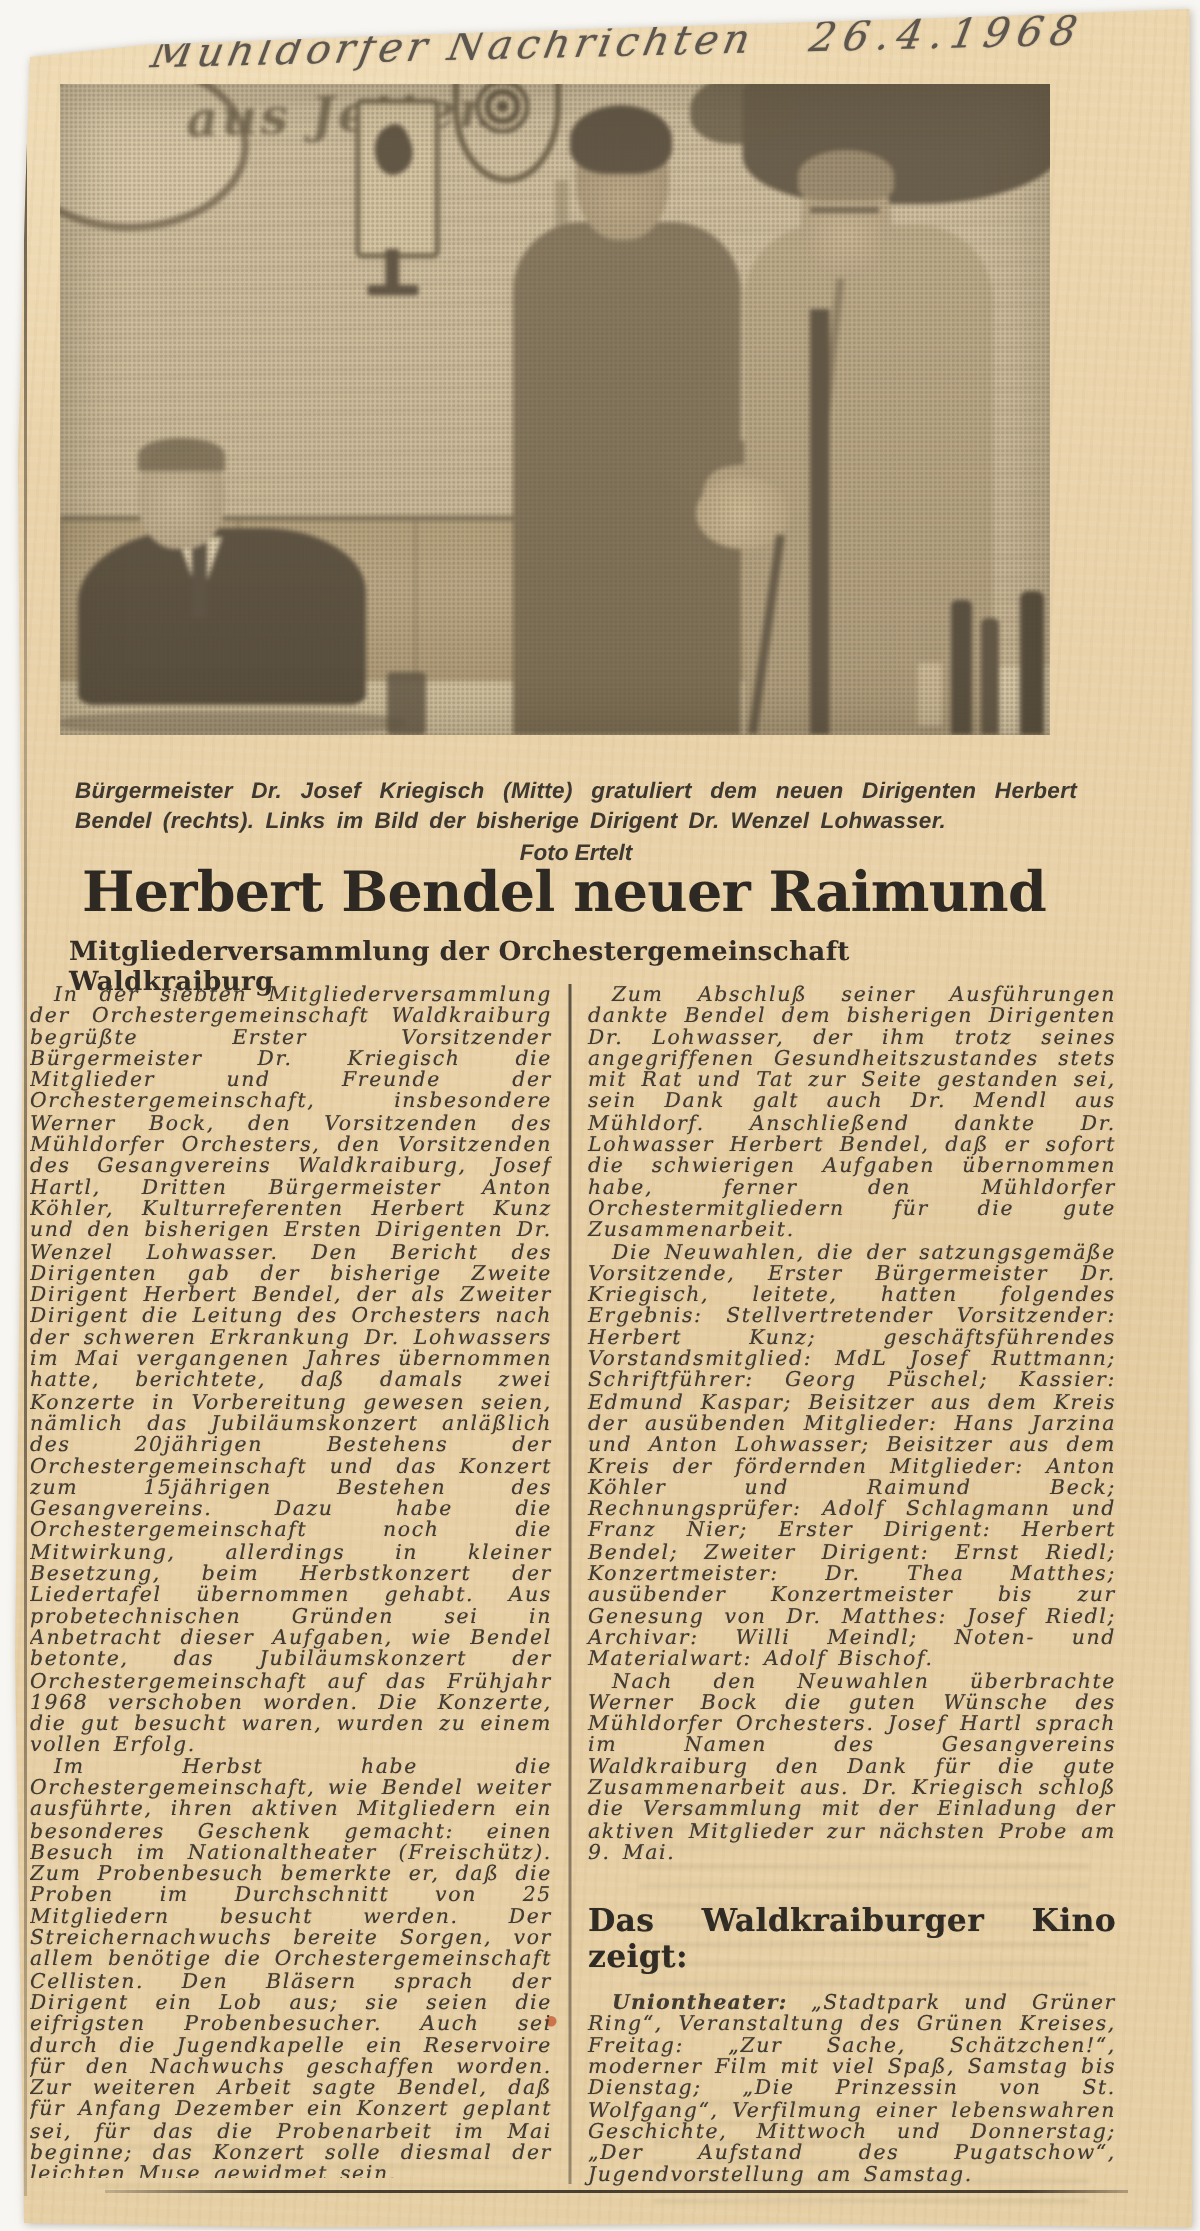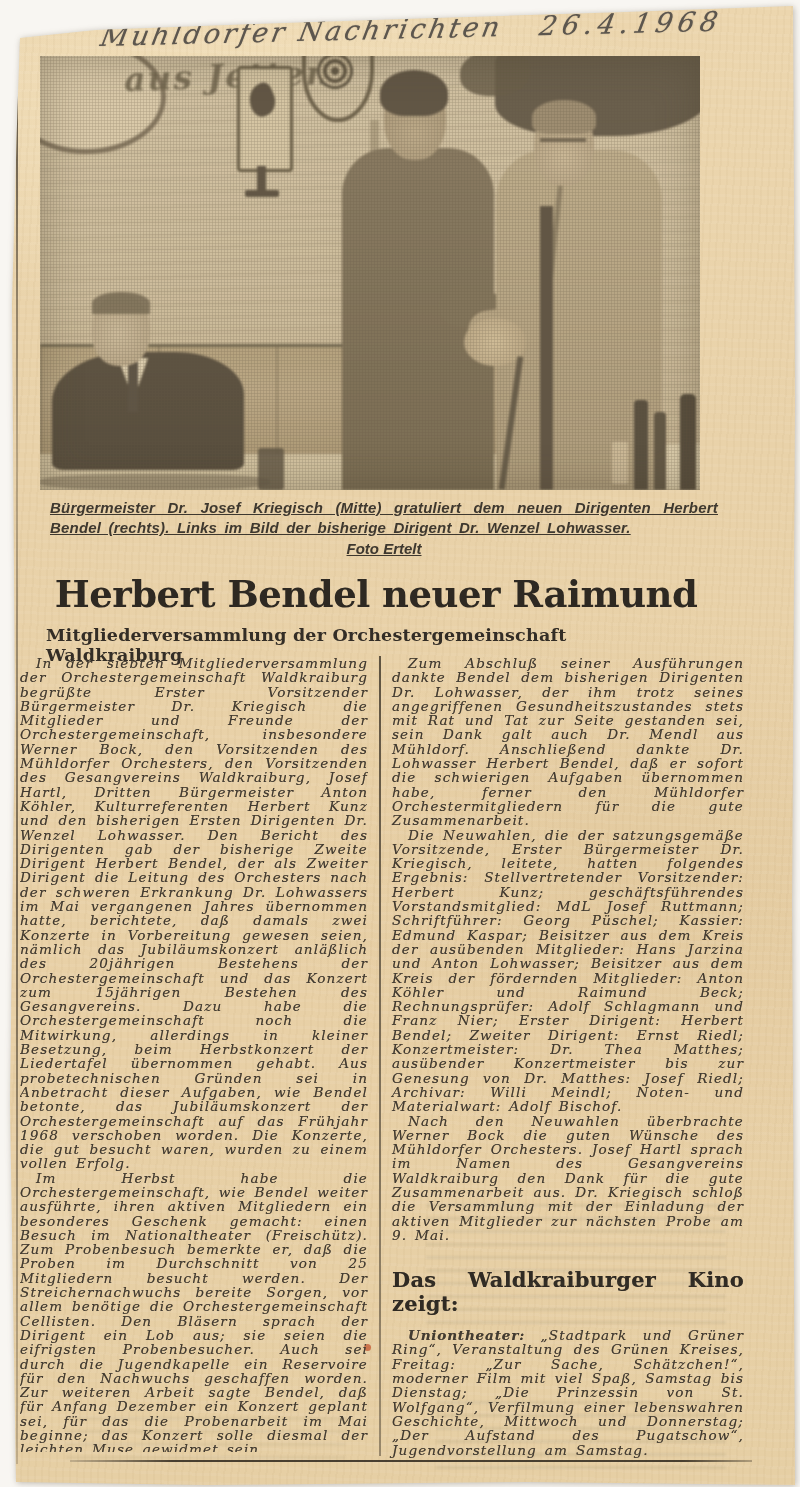--- a/index.html
+++ b/index.html
@@ -95,23 +95,23 @@
   .ph-bottle3{left:640px;top:338px;width:16px;height:96px;background:#2a261f;border-radius:5px 5px 0 0;}
   .ph-glass2{left:572px;top:386px;width:16px;height:42px;background:#ccbd9d;opacity:.9;border-radius:2px;}
 
   .ph-dots{position:absolute;inset:0;pointer-events:none;
     background-image:radial-gradient(circle,rgba(58,50,40,.26) .8px,rgba(0,0,0,0) 1.4px);
     background-size:3px 3px;}
   .ph-tint{position:absolute;inset:0;background:rgba(216,190,148,.26);pointer-events:none;}
   .ph-vignette{position:absolute;inset:0;box-shadow:inset 0 0 40px rgba(70,60,40,.35);pointer-events:none;}
 
   
-  .caption{position:absolute;left:44px;top:494px;width:668px;
+  .caption{position:absolute;left:44px;top:514px;width:668px;
     font-family:"Liberation Sans",sans-serif;font-style:italic;font-weight:bold;
-    font-size:15px;line-height:20px;color:#3e382f;text-decoration:underline;}
+    font-size:15px;line-height:20px;color:#3e382f;}
   .caption p{margin:0;text-align:justify;word-spacing:3px;letter-spacing:.2px;}
   .caption .credit{text-align:center;margin-top:1px;font-weight:bold;}
 
   
   .headline{position:absolute;left:40px;top:568px;width:660px;text-align:center;
     font-family:"DejaVu Serif",serif;font-weight:bold;font-size:37px;line-height:44px;
     color:#2e2922;letter-spacing:-.5px;margin:0;}
   .subheadline{position:absolute;left:40px;top:621px;width:660px;text-align:left;
     font-family:"DejaVu Serif",serif;font-weight:bold;font-size:17.5px;color:#332d26;margin:0;letter-spacing:.2px;}
 

